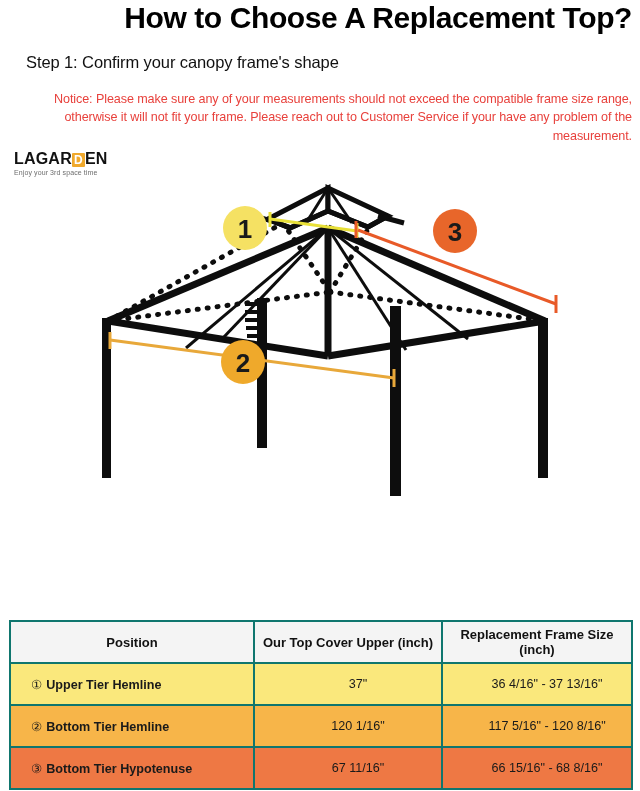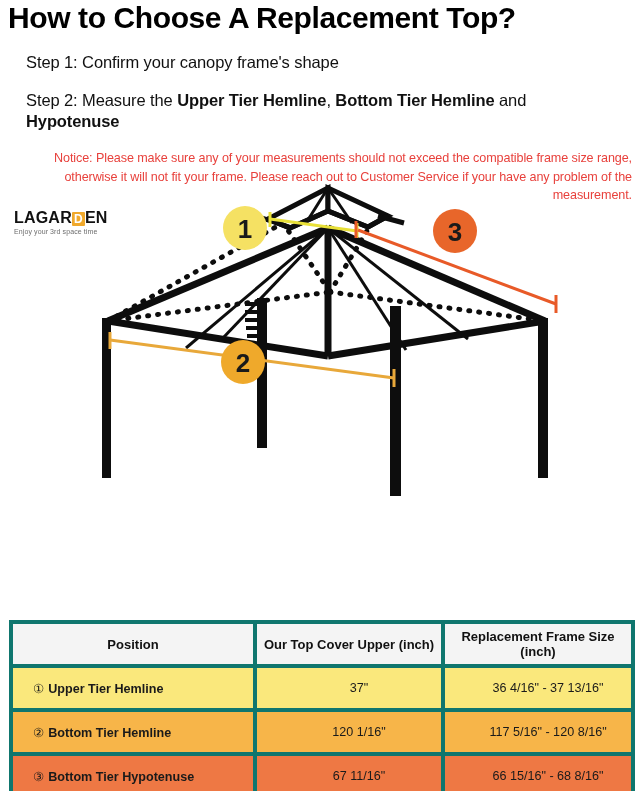--- a/index.html
+++ b/index.html
@@ -20,20 +20,21 @@
   .header {
     padding: 2px 8px 0 8px;
   }
   .page-title {
     font-size: 30px;
     font-weight: bold;
     line-height: 1.05;
     letter-spacing: -0.4px;
     margin: 0 0 3px 0;
     color: #000000;
+    text-align: right;
   }
   .step-line {
     font-size: 16.5px;
     line-height: 1.25;
     color: #111111;
     margin: 18px;
     letter-spacing: -0.1px;
   }
   .step-line b { font-weight: bold; }
 
@@ -104,21 +105,21 @@
   .size-table {
     position: absolute;
     left: 9px;
     top: 620px;
     width: 622px;
     border-collapse: collapse;
     table-layout: fixed;
     font-size: 12.4px;
   }
   .size-table th, .size-table td {
-    border: 4px solid #0f766e;
+    border: 2px solid #0f766e;
     padding: 0;
     height: 40px;
     vertical-align: middle;
   }
   .size-table thead th {
     background: #f4f4f4;
     font-weight: bold;
     font-size: 13px;
     color: #111111;
     text-align: center;
@@ -153,23 +154,20 @@
 </head>
 <body>
 
 <div class="header">
   <h1 class="page-title">How to Choose A Replacement Top?</h1>
 
   <p class="step-line">
     <span>Step 1: Confirm your canopy frame's shape</span>
   </p>
 
-  <p class="step-line">
-    <span>Step 2: Measure the </span><b>Upper Tier Hemline</b><span>, </span><b>Bottom Tier Hemline</b><span> and </span><b>Hypotenuse</b>
-  </p>
 
   <p class="notice">Notice: Please make sure any of your measurements should not exceed the compatible frame size range, otherwise it will not fit your frame.  Please reach out to Customer Service if your have any problem of the measurement.</p>
 
   <div class="logo-wrap">
     <div class="logo-word">
       <span>LAGAR</span>
         <span class="logo-d">D</span>
         <span>EN</span>
     </div>
     <div class="logo-tag">Enjoy your 3rd space time</div>

